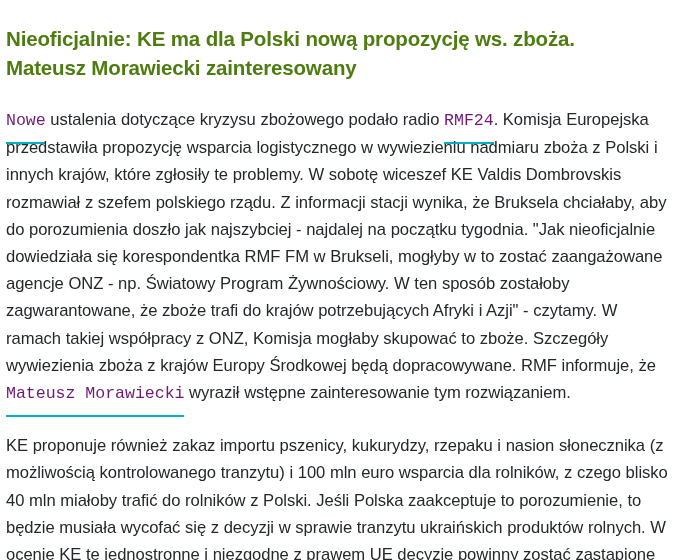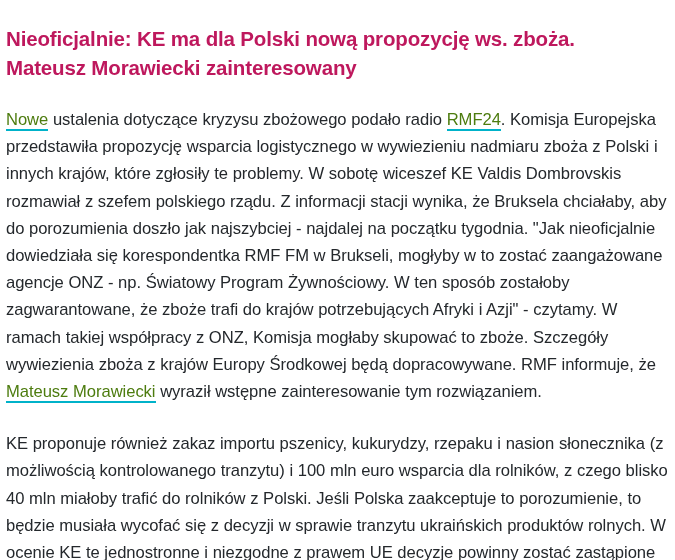--- a/index.html
+++ b/index.html
@@ -21,21 +21,21 @@
     padding: 24px 5px 0 6px;
   }
 
   .headline {
     margin: 0 0 0 0;
     font-family: "Liberation Sans", sans-serif;
     font-size: 20.5px;
     line-height: 29px;
     font-weight: 800;
     letter-spacing: -0.15px;
-    color: #be185d;
+    color: #4d7c0f;
     max-width: 620px;
   }
 
   .body-copy {
     margin-top: 24px;
   }
 
   .para {
     margin: 0;
     font-size: 16.6px;
@@ -43,25 +43,26 @@
     color: #24282c;
     letter-spacing: -0.05px;
     word-spacing: 0.1px;
   }
 
   .para + .para {
     margin-top: 25px;
   }
 
   a.inline-link {
-    color: #4d7c0f;
+    color: #701a75;
     text-decoration: none;
     border-bottom: 2px solid #00b2c9;
-    padding-bottom: 0px;
+    padding-bottom: 12px;
     cursor: pointer;
+    font-family: Liberation Mono, monospace;
   }
 </style>
 </head>
 <body>
 
 <div class="article">
 
   <h1 class="headline">Nieoficjalnie: KE ma dla Polski nową propozycję ws. zboża. Mateusz Morawiecki zainteresowany</h1>
 
   <div class="body-copy">

